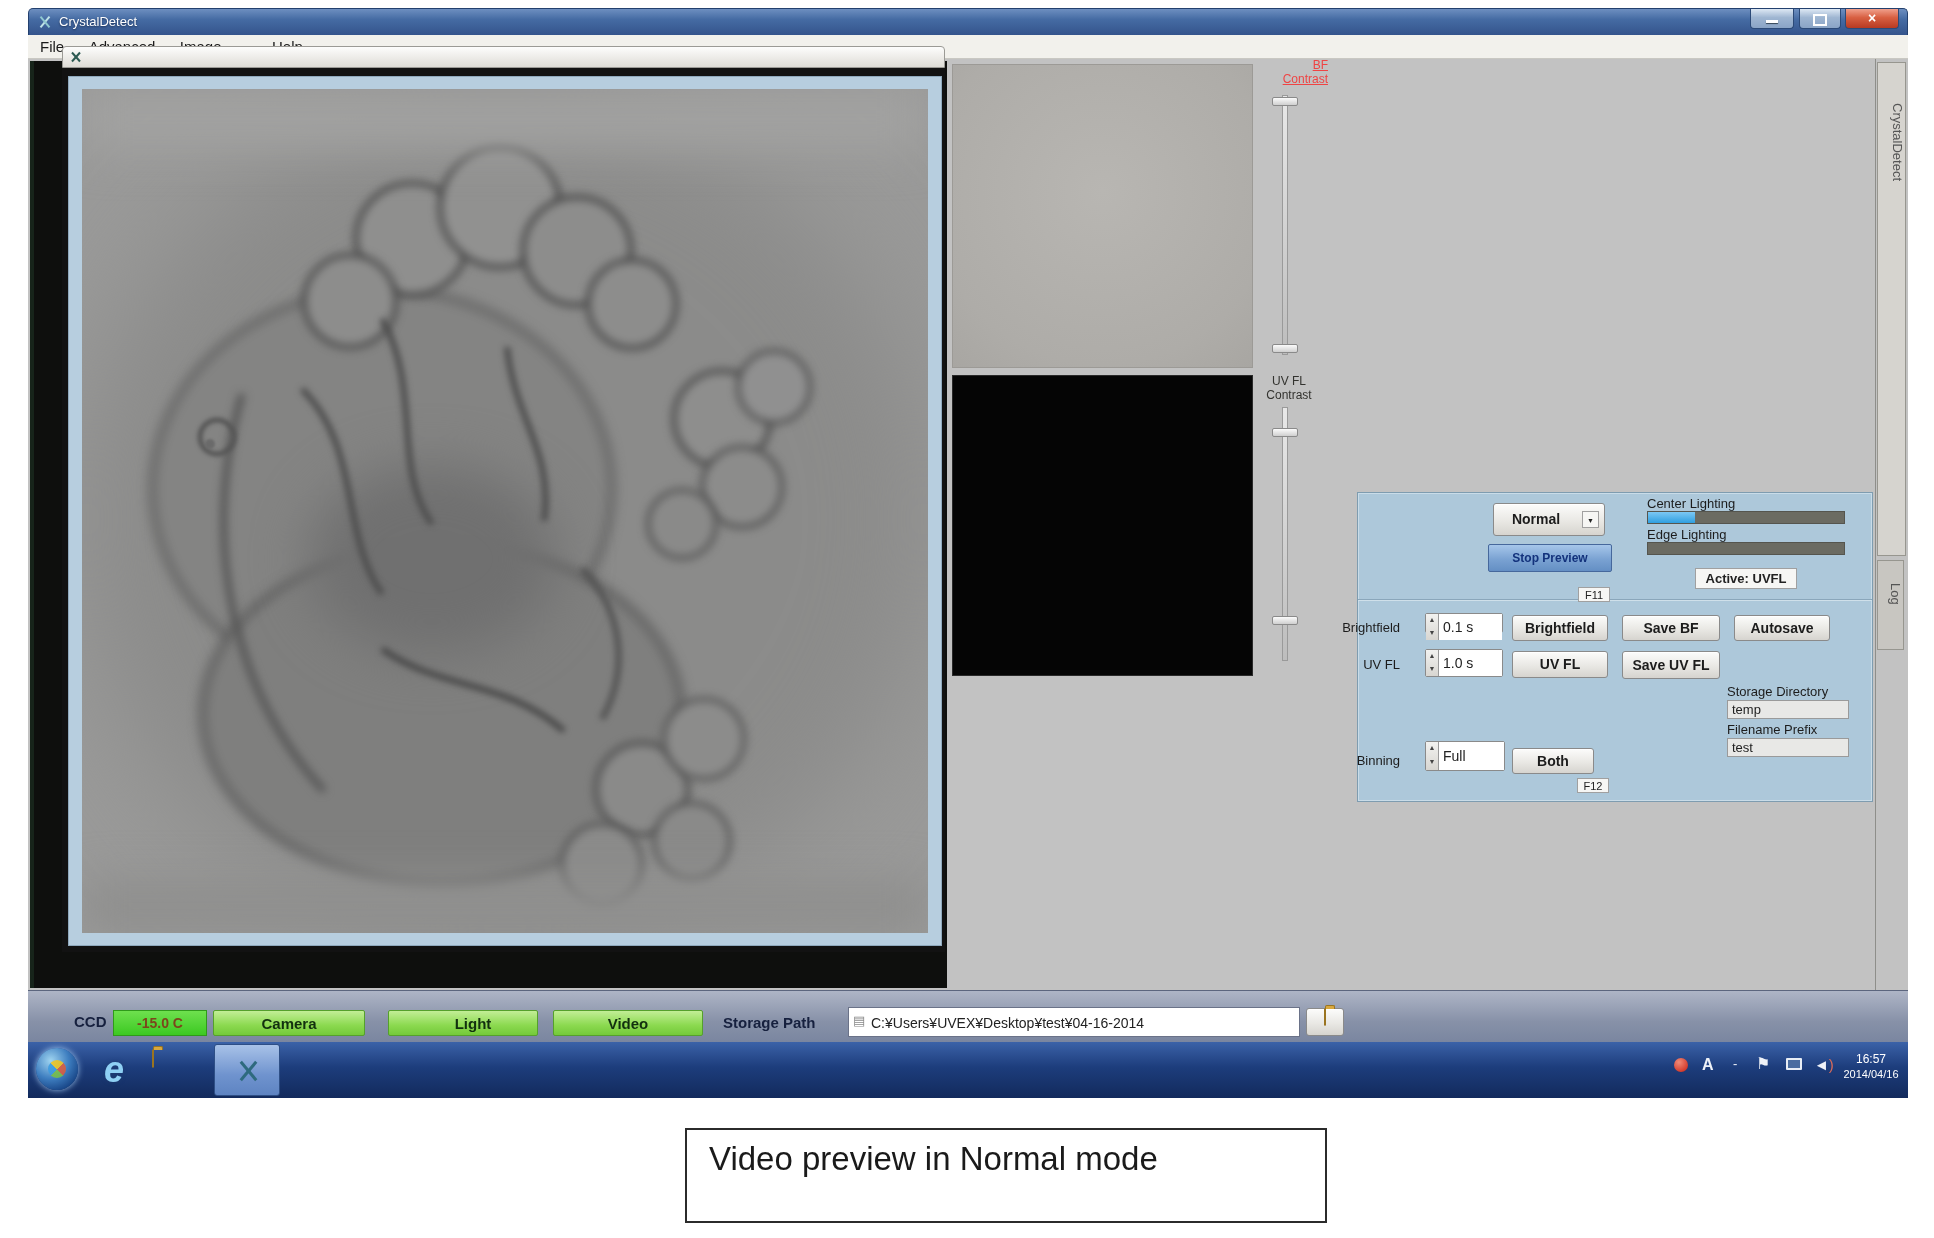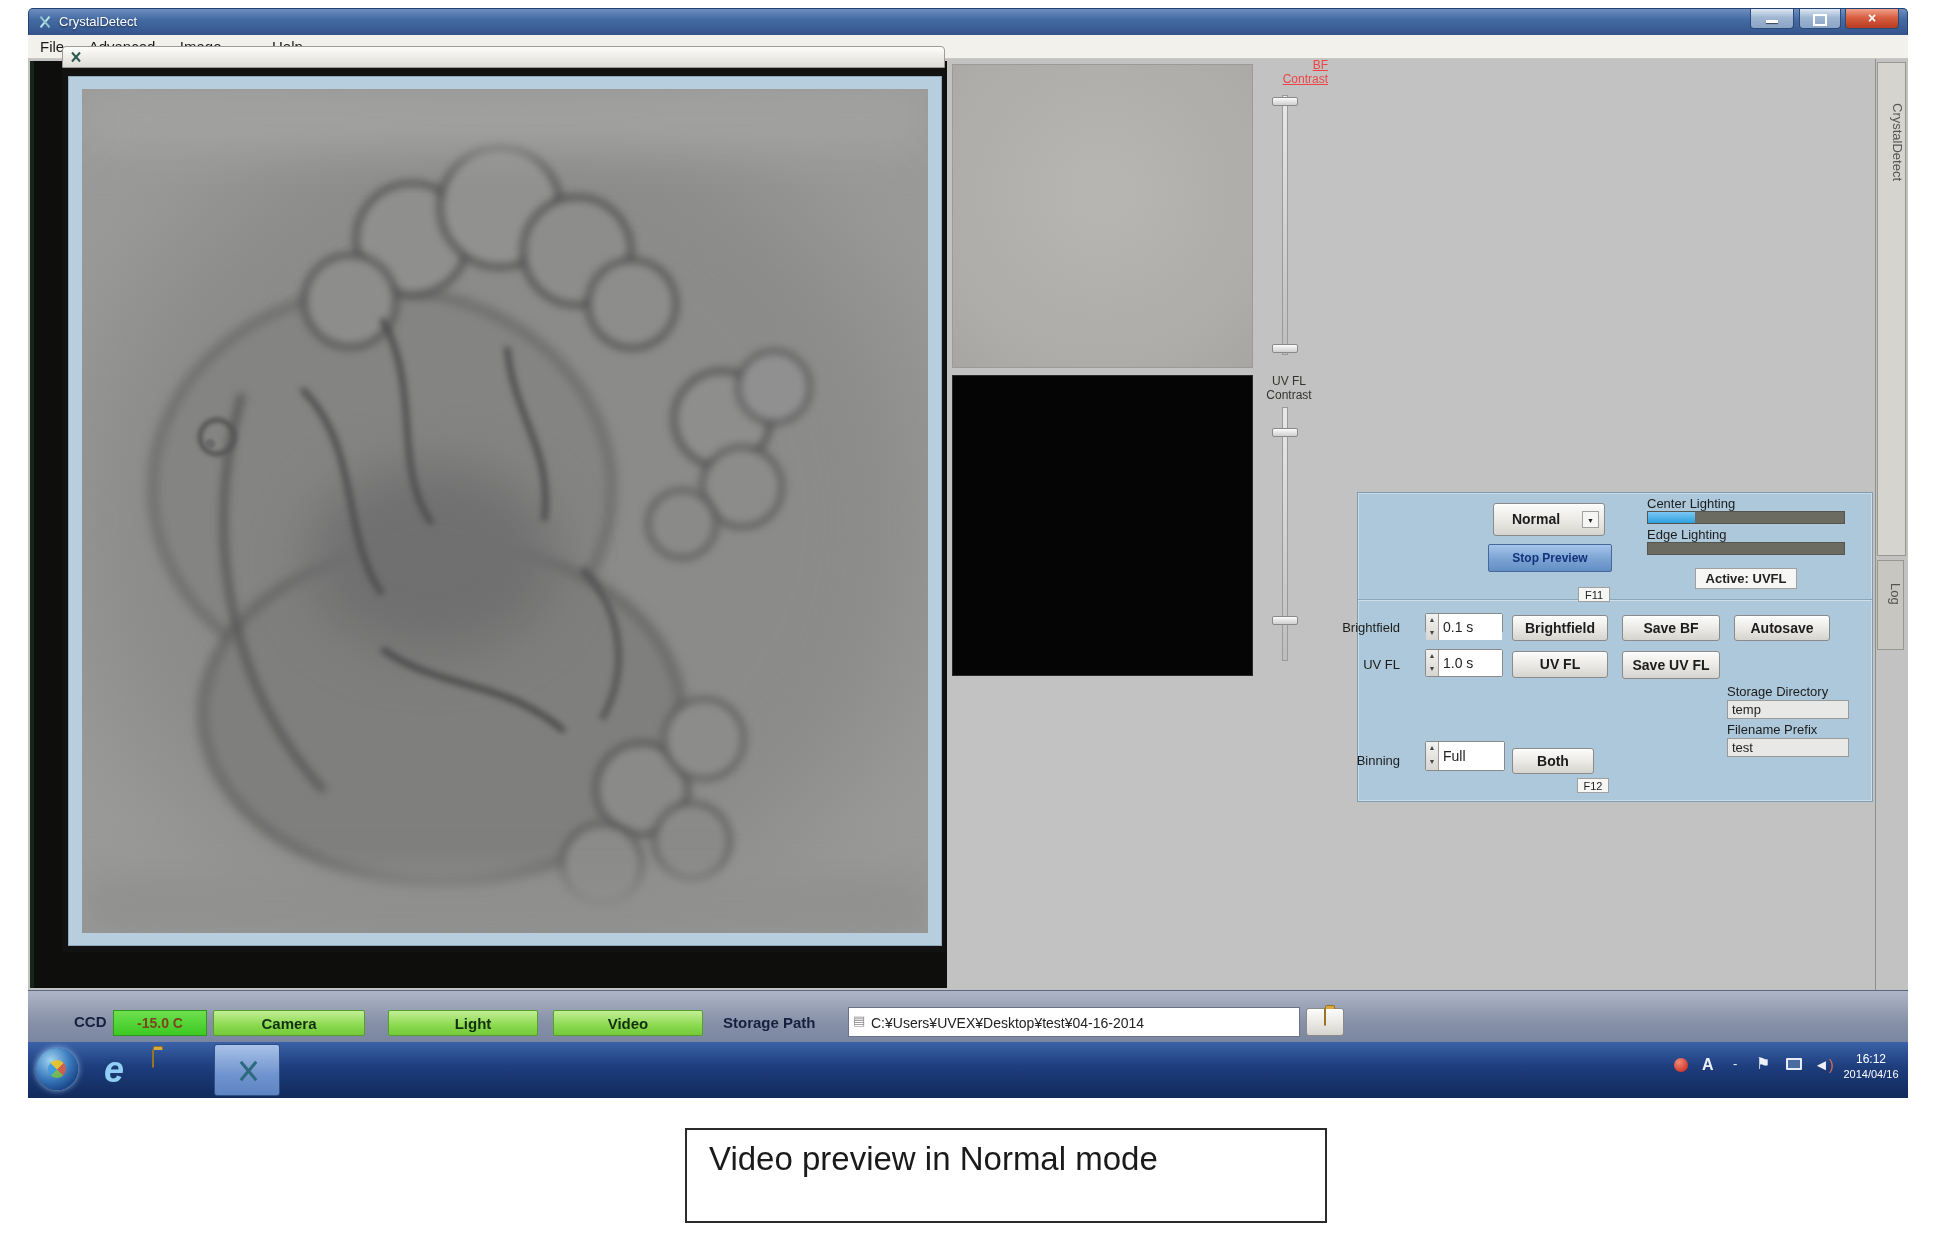--- a/index.html
+++ b/index.html
@@ -229,19 +229,19 @@
     <span style="position:absolute;left:6px;top:0;width:3px;height:24px;background:#2e6a7e;transform:rotate(-40deg);display:inline-block;"></span>
   </span>
 </span>
 <span class="a" style="left:1674px;top:1058px;width:14px;height:14px;border-radius:50%;background:radial-gradient(circle at 35% 30%,#f08a78,#c81e10);"></span>
 <span class="a trayicon" style="left:1702px;top:1056px;font-size:16px;font-weight:bold;">A</span>
 <span class="a trayicon" style="left:1733px;top:1056px;">‐</span>
 <span class="a trayicon" style="left:1756px;top:1054px;font-size:16px;">⚑</span>
 <span class="a" style="left:1786px;top:1058px;width:16px;height:12px;border:2px solid #e8edf5;border-radius:1px;background:#4a6ca0;"></span>
 <span class="a trayicon" style="left:1814px;top:1056px;font-size:15px;">◄<span style="color:#d86a5a;">)</span></span>
 <span class="a clock" style="left:1836px;top:1052px;width:70px;">
-  <span style="display:block;">16:12</span>
+  <span style="display:block;">16:57</span>
   <span style="display:block;font-size:11px;">2014/04/16</span>
 </span>
 
 <div class="a caption-box" style="left:685px;top:1128px;width:642px;height:95px;padding:10px 0 0 22px;">
   <span>Video preview in Normal mode</span>
 </div>
 
 </body></html>

